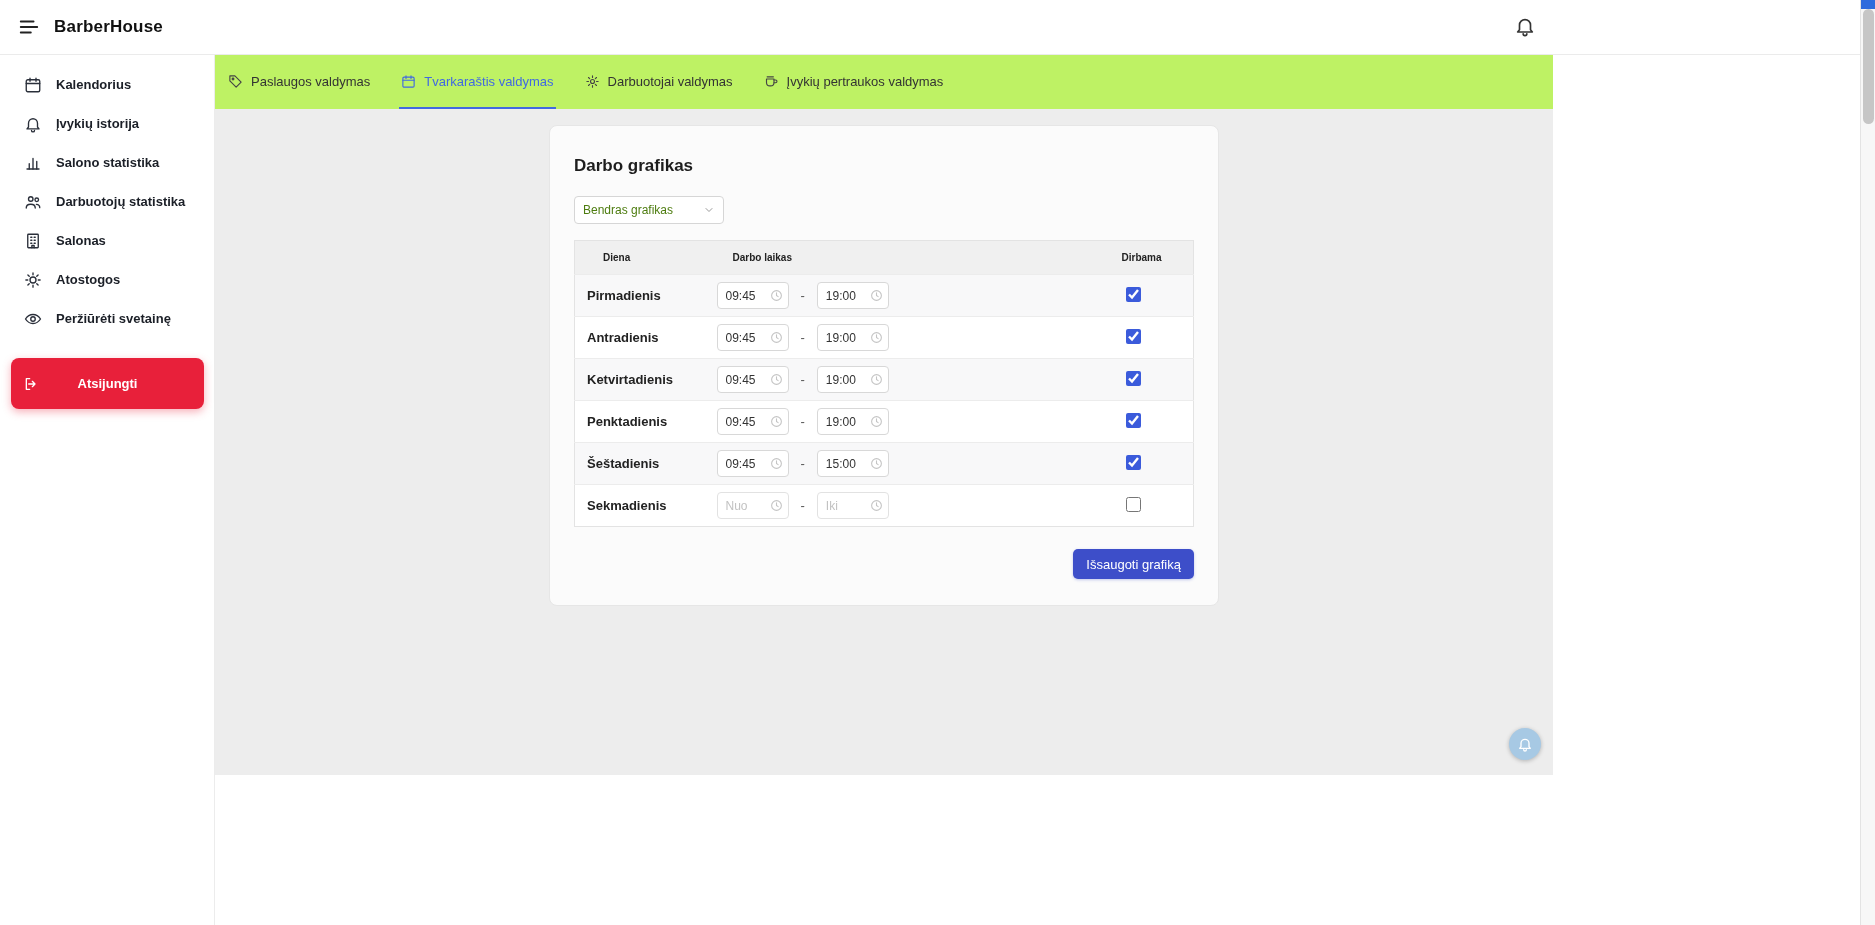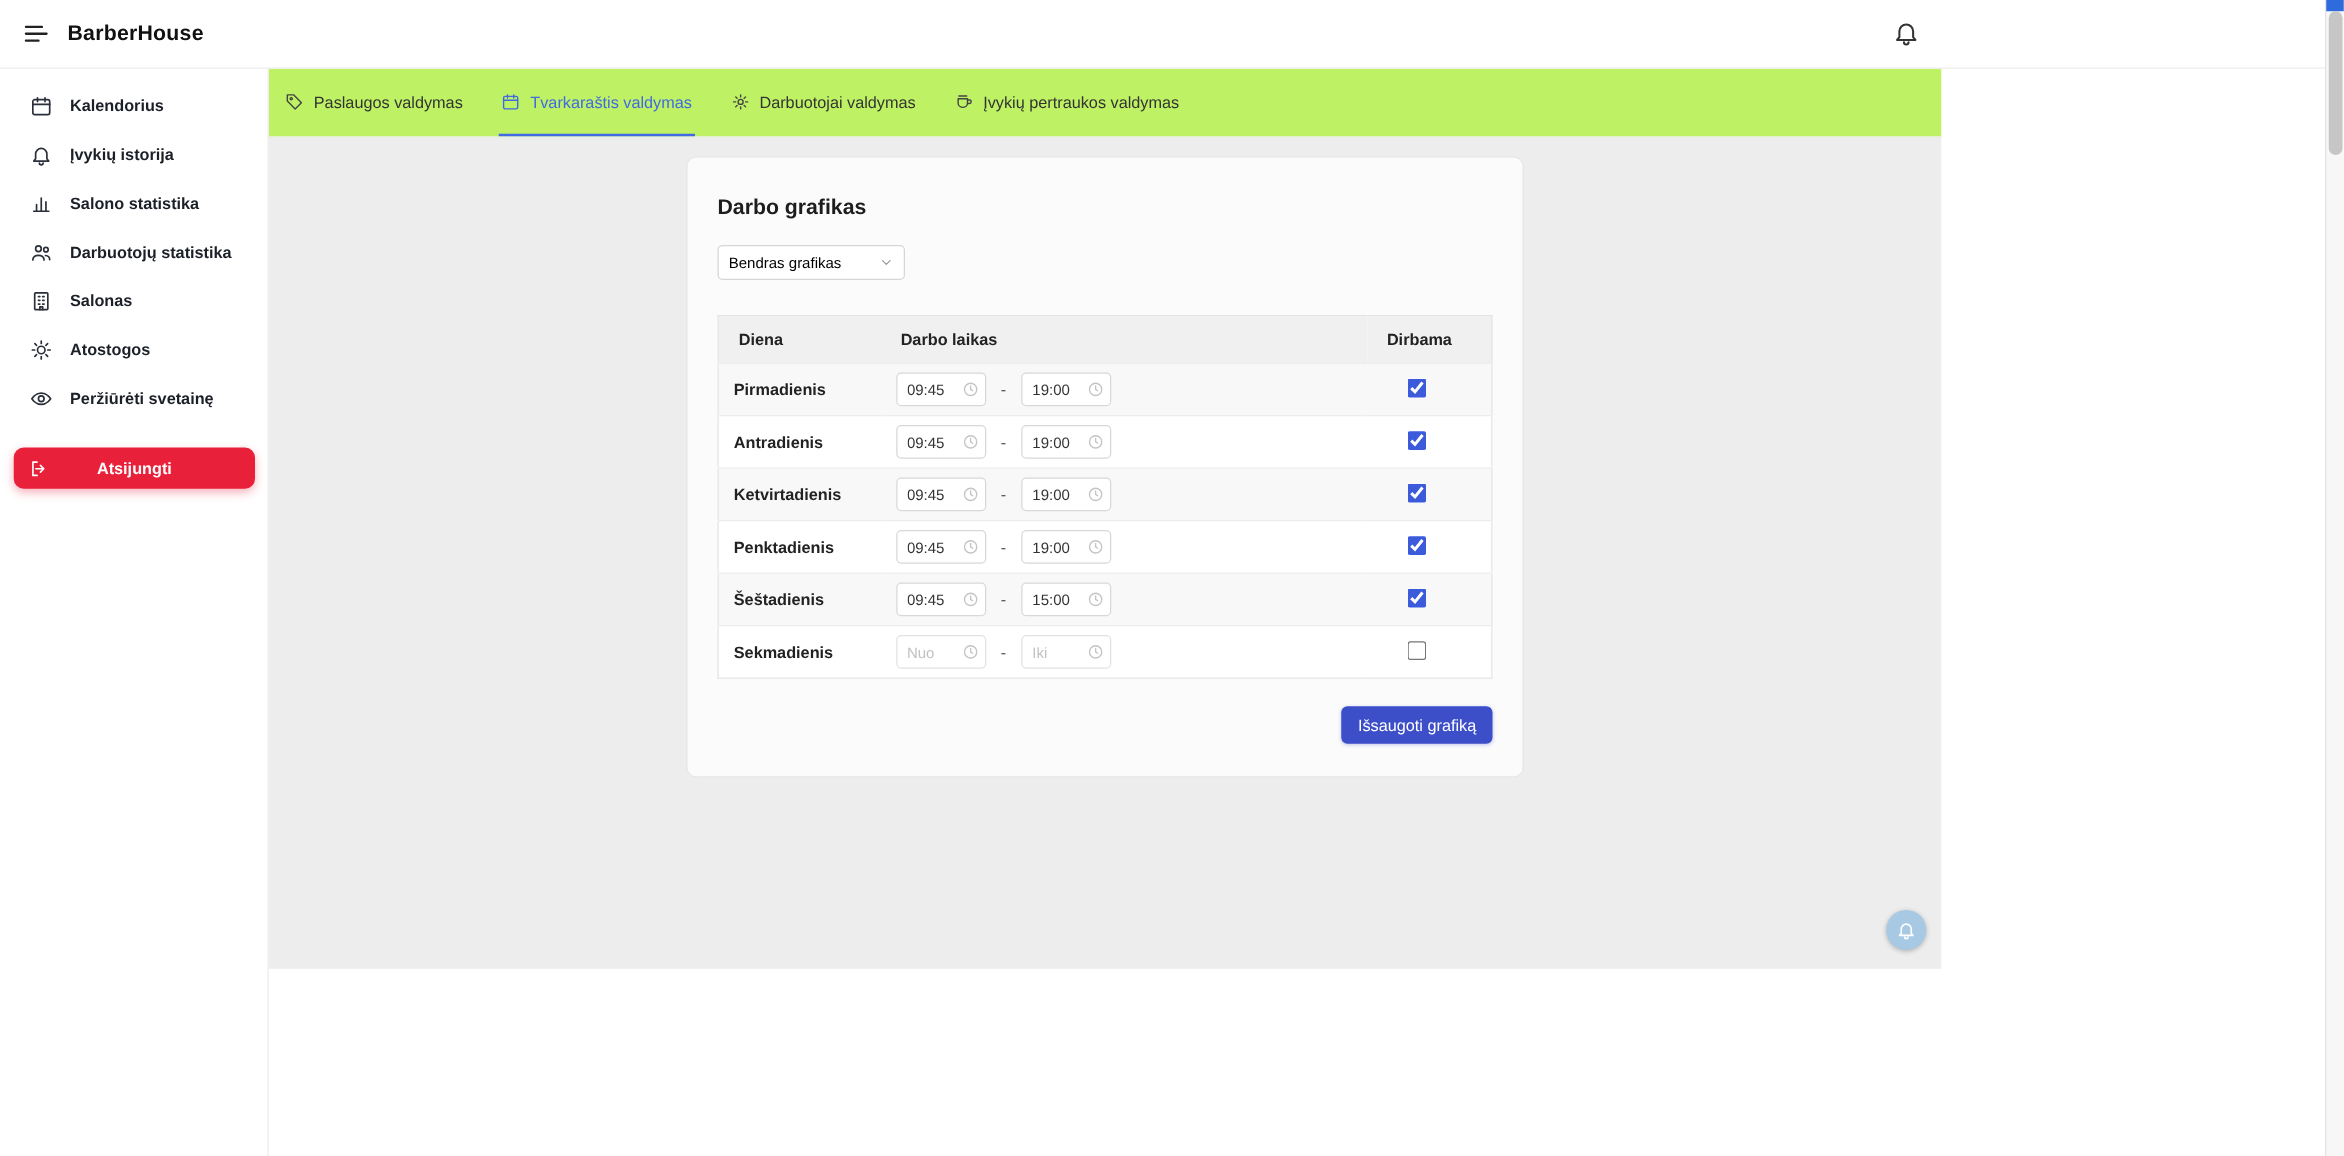--- a/index.html
+++ b/index.html
@@ -11,41 +11,41 @@
   
   .topbar{position:absolute;top:0;left:0;right:15px;height:55px;background:#fff;border-bottom:1px solid #ebebeb;display:flex;align-items:center;z-index:5}
   .menu-btn{margin-left:18px;width:22px;height:22px;color:#222;cursor:pointer;background:none;border:none}
   .brand{margin-left:14px;font-size:17px;font-weight:700;letter-spacing:.2px;color:#111}
   .topbar-bell{position:absolute;left:1514px;top:15px;width:22px;height:22px;color:#333;background:none;border:none;cursor:pointer}
 
   
   .sidebar{position:absolute;top:55px;left:0;width:215px;bottom:0;background:#fff;border-right:1px solid #ececec;padding-top:10px;z-index:4}
   .side-item{display:flex;align-items:center;gap:14px;height:39px;padding-left:24px;font-size:13px;font-weight:600;color:#1b1f27;cursor:pointer}
   .side-icon{width:18px;height:18px;color:#2a2f3a;flex:0 0 18px}
-  .logout-btn{margin:20px 11px 0;width:193px;height:33px;background:#e8203a;border:none;border-radius:8px;color:#fff;font-weight:700;font-size:13px;font-family:inherit;display:flex;align-items:center;justify-content:center;position:relative;box-shadow:0 3px 8px rgba(232,32,58,.35);cursor:pointer}
+  .logout-btn{margin:20px 11px 0;width:193px;height:51px;background:#e8203a;border:none;border-radius:8px;color:#fff;font-weight:700;font-size:13px;font-family:inherit;display:flex;align-items:center;justify-content:center;position:relative;box-shadow:0 3px 8px rgba(232,32,58,.35);cursor:pointer}
   .logout-icon{position:absolute;left:12px;width:16px;height:16px;color:#fff}
 
   
   .frame{position:absolute;left:215px;top:55px;width:1338px;height:720px;background:#fff}
   .tabsbar{height:55px;background:#bef264;display:flex;align-items:center;padding-left:11px;border-bottom:1px solid #eeeeee}
   .tab{display:flex;align-items:center;gap:8px;height:54px;padding:0 2px;margin-right:27px;font-size:13px;color:#333;cursor:pointer;border-bottom:2px solid transparent;background:none;border-top:none;border-left:none;border-right:none;font-family:inherit}
   .tab .tab-icon{width:15px;height:15px;color:#444}
   .tab.active{color:#4169e1;border-bottom:2px solid #4169e1}
   .tab.active .tab-icon{color:#4169e1}
   .gray{background:#ededed;height:665px;padding-top:15px}
 
   
   .card{width:670px;margin:0 auto;background:#fbfbfb;border:1px solid #e6e6e6;border-radius:8px;padding:24px 24px 26px}
   .card-title{font-size:17px;font-weight:700;color:#1d1d1d;margin:6px 0 20px}
-  .select{width:150px;height:28px;border:1px solid #d6d6d6;border-radius:4px;background:#fff;display:flex;align-items:center;justify-content:space-between;padding:0 8px;font-size:12px;color:#000000;cursor:pointer;margin-bottom:28px}
+  .select{width:150px;height:28px;border:1px solid #d6d6d6;border-radius:4px;background:#fff;display:flex;align-items:center;justify-content:space-between;padding:0 8px;font-size:12px;color:#4d7c0f;cursor:pointer;margin-bottom:16px}
   .chevron{width:12px;height:12px;color:#9a9a9a}
 
   table{width:100%;border-collapse:collapse;border:1px solid #e3e3e3;font-size:13px;background:#fff}
   thead tr{background:#f0f0f0}
-  th{text-align:left;font-weight:700;padding:11px 16px;font-size:13px;color:#222}
+  th{text-align:left;font-weight:700;padding:11px 28px;font-size:10px;color:#222}
   th.col-day{width:130px}
   th.col-working{width:100px}
   tbody tr{border-top:1px solid #ececec}
   tbody tr:nth-child(odd){background:#f8f8f9}
   tbody tr:nth-child(even){background:#ffffff}
   td{padding:7px 12px;vertical-align:middle}
   .day-cell{font-weight:600;font-size:13px;color:#222}
   .times-cell{white-space:nowrap}
   .time-wrap{position:relative;display:inline-block;vertical-align:middle}
   .time-input{width:72px;height:27px;border:1px solid #d8d8d8;border-radius:4px;padding:0 22px 0 8px;font-size:12px;color:#333;background:#fff;font-family:inherit}

